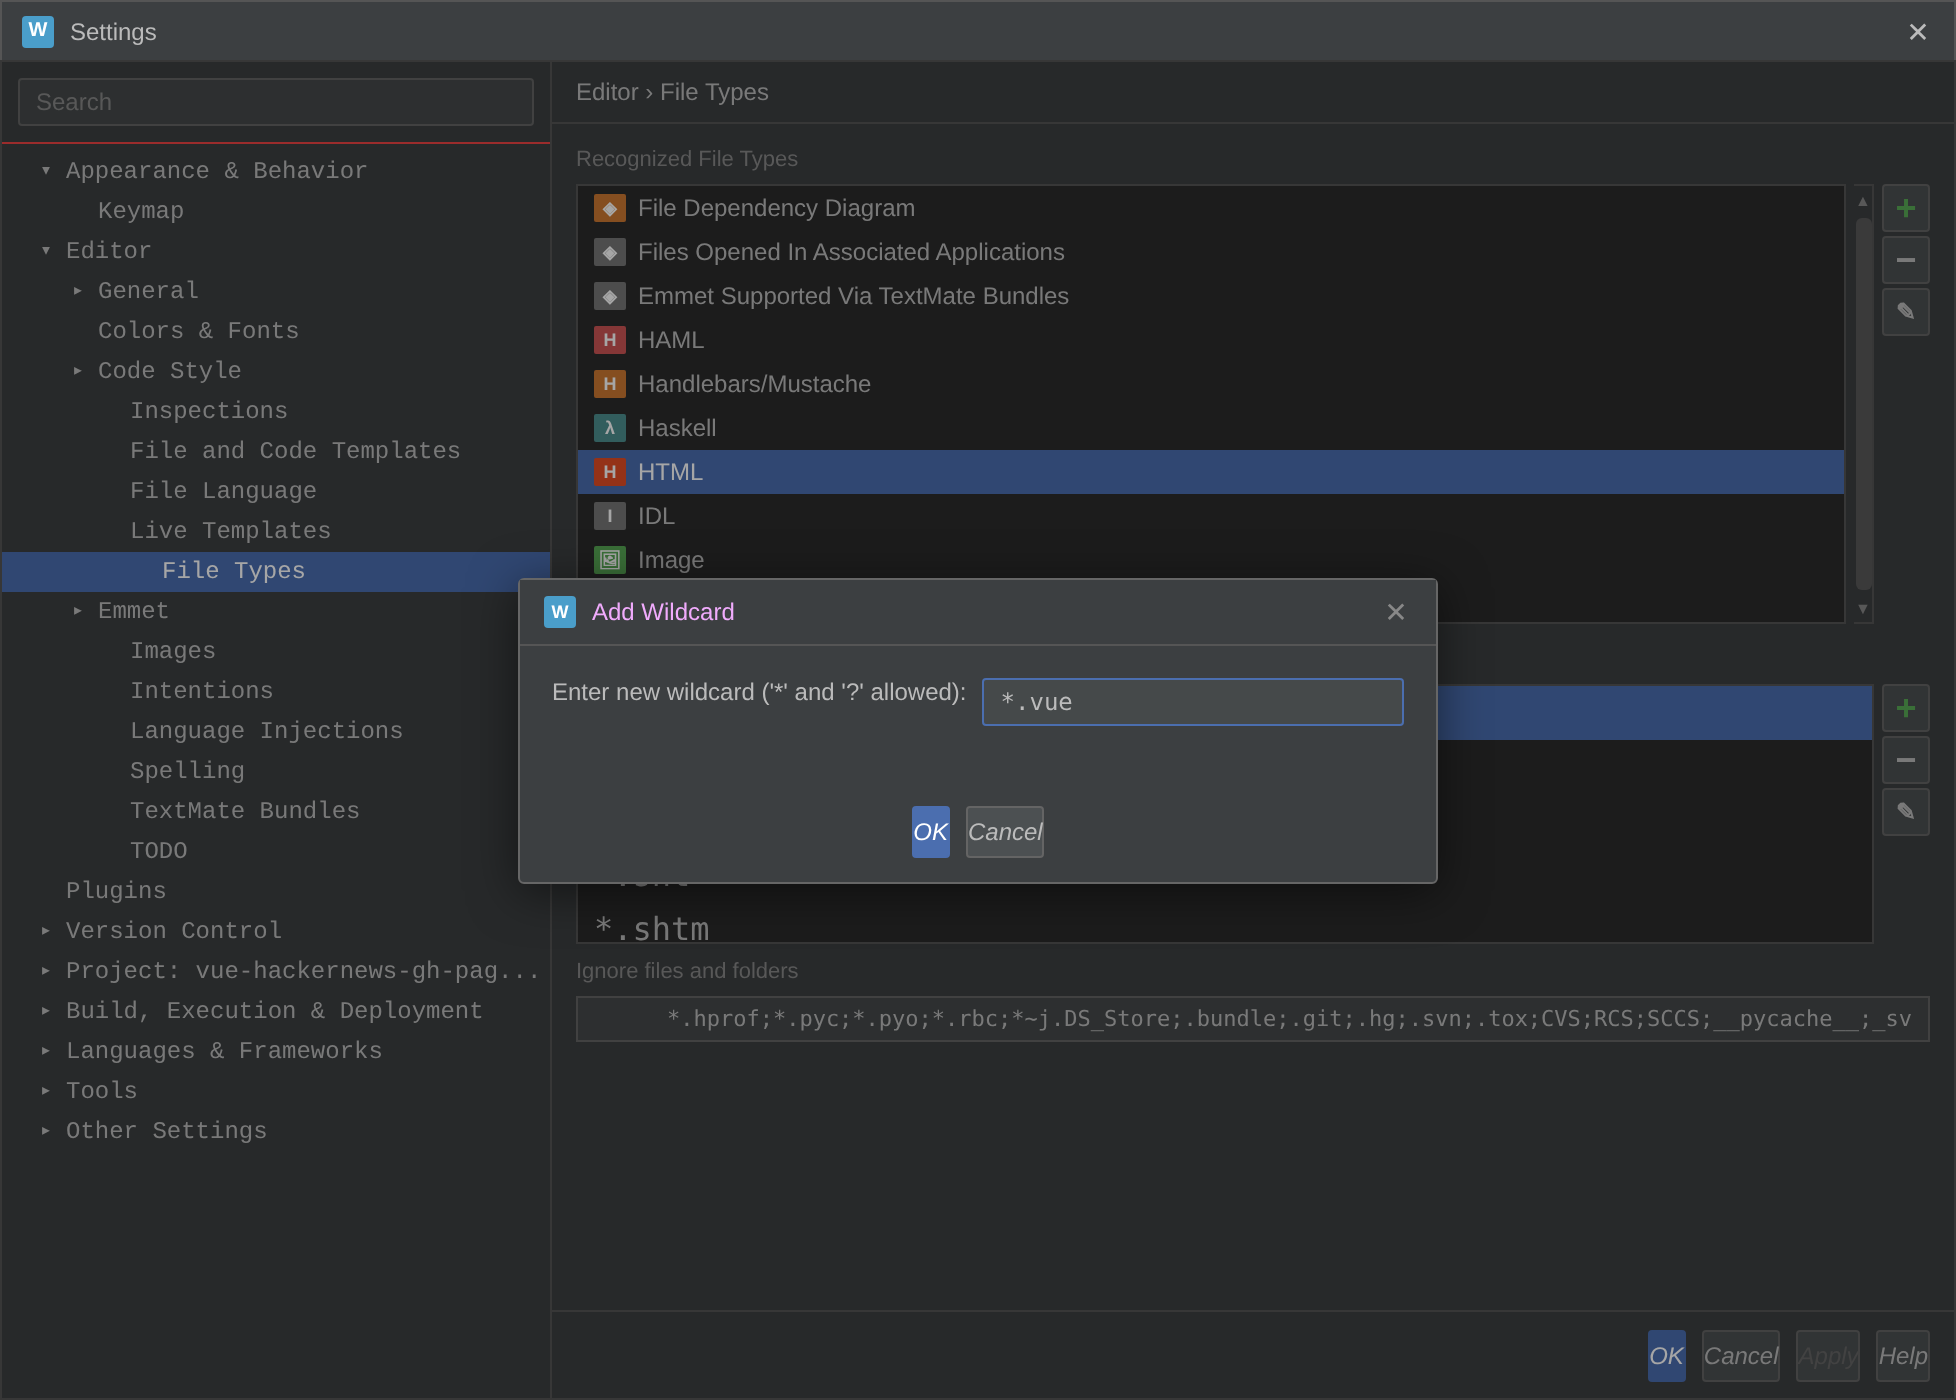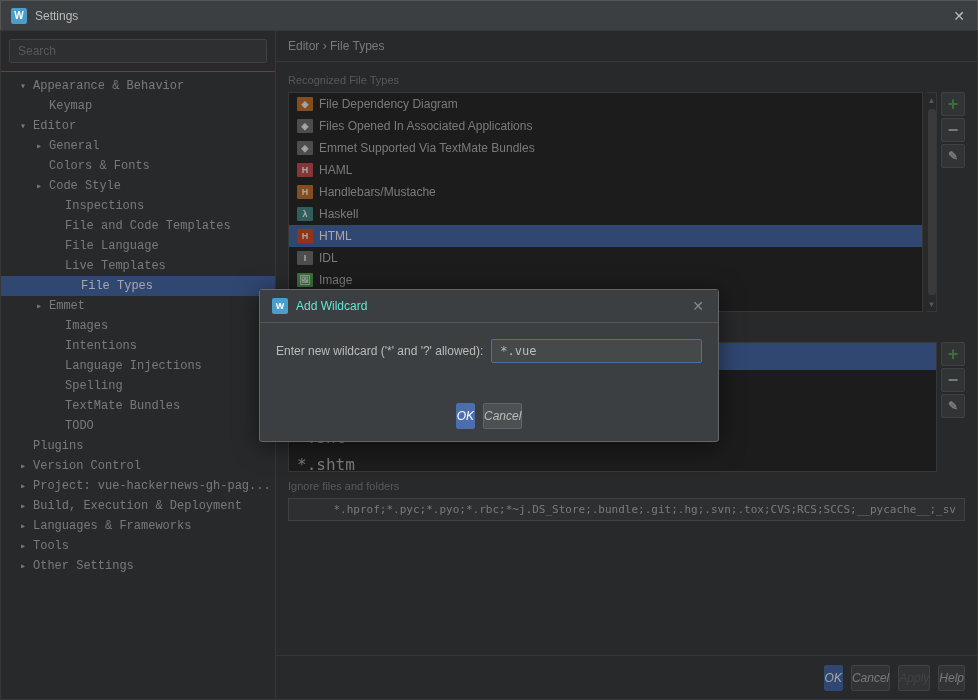--- a/index.html
+++ b/index.html
@@ -260,38 +260,37 @@
       align-items: center;
       justify-content: center;
       font-size: 9px;
       color: white;
       font-weight: bold;
       flex-shrink: 0;
     }
     .modal-title {
       flex: 1;
       font-size: 12px;
-      color: #5eead4;
+      color: #f0abfc;
     }
     .modal-close {
       color: #888;
       cursor: pointer;
       font-size: 14px;
       width: 16px;
       height: 16px;
       display: flex;
       align-items: center;
       justify-content: center;
     }
     .modal-body {
       padding: 16px;
     }
     .modal-row {
       display: flex;
-      align-items: center;
       gap: 8px;
       margin-bottom: 16px;
     }
     .modal-label {
       font-size: 12px;
       color: #bbbbbb;
       white-space: nowrap;
     }
     .modal-input {
       flex: 1;

